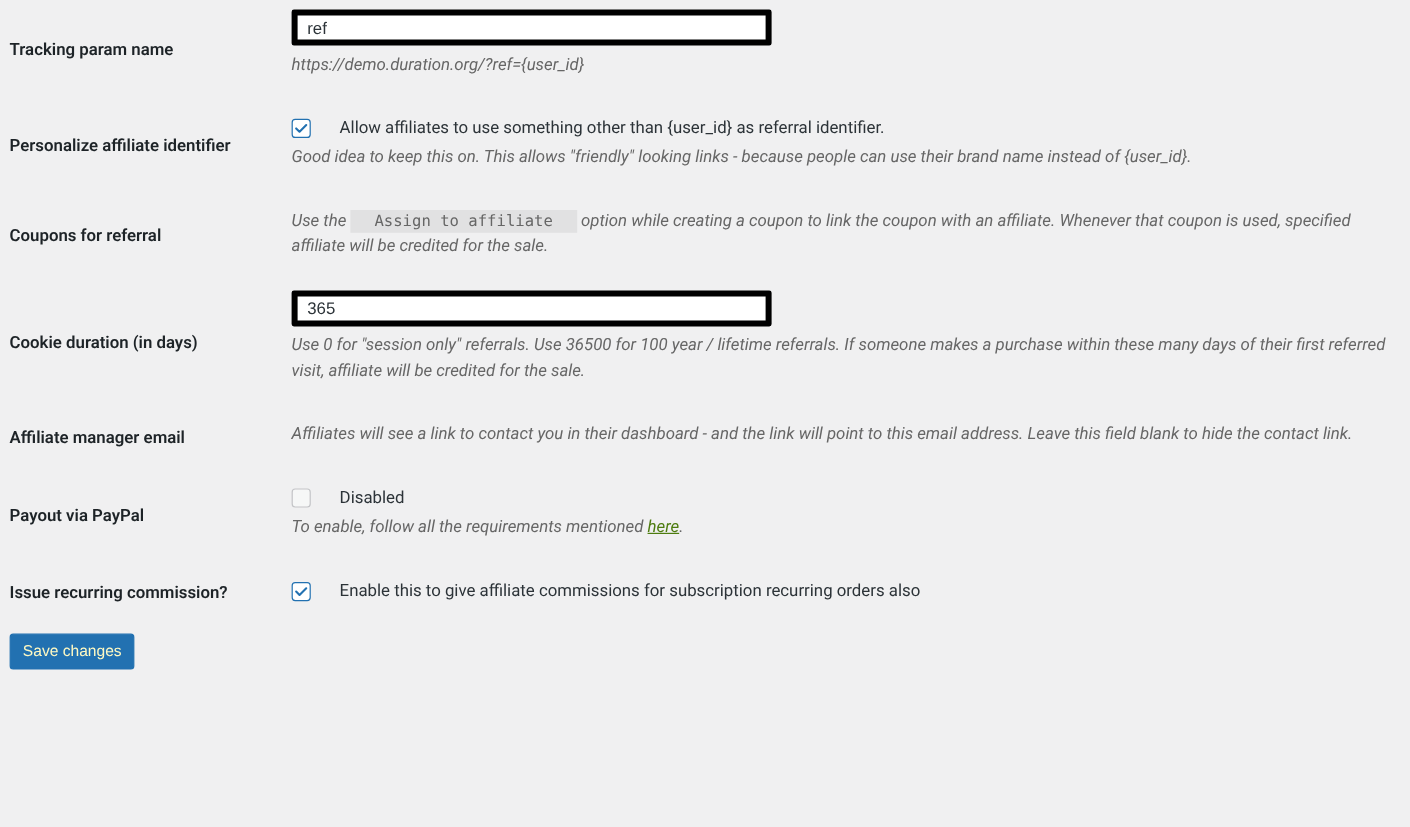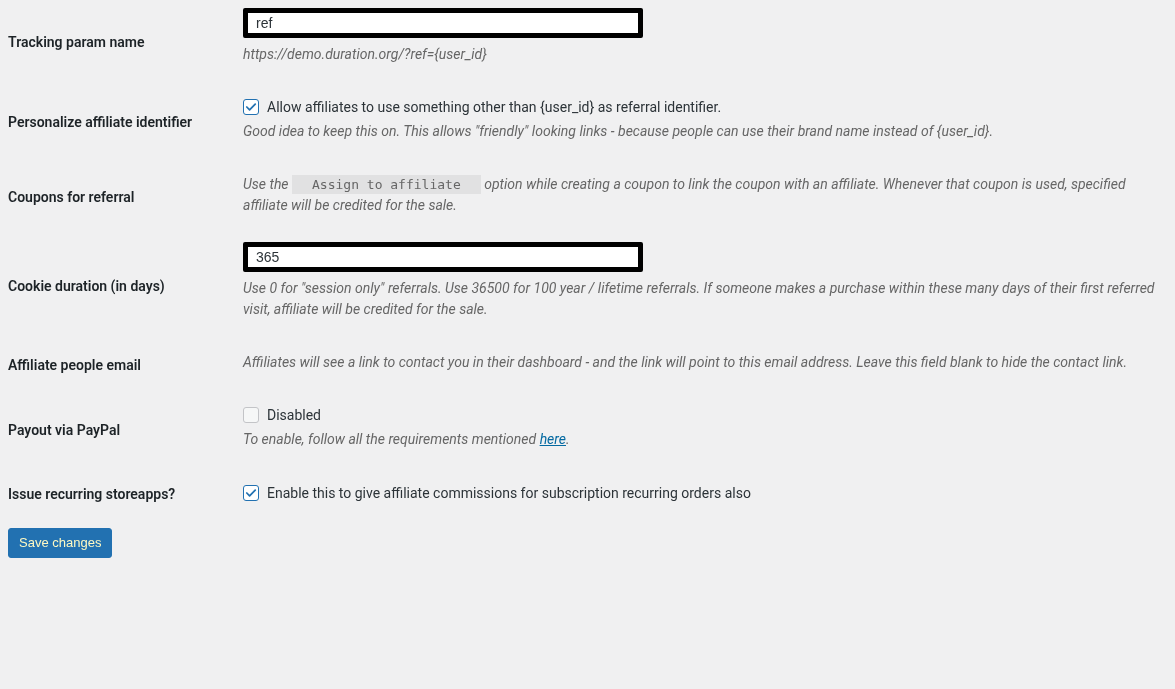--- a/index.html
+++ b/index.html
@@ -42,20 +42,21 @@
       border-radius: 2px;
       background: #fff;
       font-size: 14px;
       color: #2c3338;
       line-height: 28px;
     }
     .checkbox-line {
       display: flex;
       align-items: center;
       padding-top: 8px;
+      gap: 16px;
     }
     .checkbox {
       width: 16px;
       height: 16px;
       border: 1px solid #8c8f94;
       border-radius: 3px;
       background: #fff;
       margin-right: 8px;
       display: inline-flex;
       align-items: center;
@@ -94,21 +95,21 @@
       line-height: 1.5;
     }
     .description code {
       font-family: Consolas, Monaco, monospace;
       background: rgba(0,0,0,0.06);
       padding: 2px 20px;
       font-style: normal;
       font-size: 13px;
     }
     .description a {
-      color: #0369a1;
+      color: #4d7c0f;
       text-decoration: underline;
     }
     .button-primary {
       background: #2271b1;
       border: 1px solid #2271b1;
       color: #fef9c3;
       font-size: 13px;
       padding: 0 10px;
       height: 30px;
       line-height: 28px;
@@ -157,41 +158,41 @@
 
   <div class="form-row">
     <div class="label-col">Cookie duration (in days)</div>
     <div class="field-col">
       <input type="text" value="365" style="">
       <p class="description">Use 0 for "session only" referrals. Use 36500 for 100 year / lifetime referrals. If someone makes a purchase within these many days of their first referred visit, affiliate will be credited for the sale.</p>
     </div>
   </div>
 
   <div class="form-row">
-    <div class="label-col">Affiliate people email</div>
+    <div class="label-col">Affiliate manager email</div>
     <div class="field-col">
       <p class="description">Affiliates will see a link to contact you in their dashboard - and the link will point to this email address. Leave this field blank to hide the contact link.</p>
     </div>
   </div>
 
   <div class="form-row">
     <div class="label-col">Payout via PayPal</div>
     <div class="field-col">
       <div class="checkbox-line">
         <span class="checkbox disabled">
           
         </span>
         <span class="checkbox-label disabled">Disabled</span>
       </div>
       <p class="description"><span>To enable, follow all the requirements mentioned </span><a href="#">here</a><span>.</span></p>
     </div>
   </div>
 
   <div class="form-row">
-    <div class="label-col">Issue recurring storeapps?</div>
+    <div class="label-col">Issue recurring commission?</div>
     <div class="field-col">
       <div class="checkbox-line">
         <span class="checkbox checked">
           <svg viewBox="0 0 20 20" fill="none">
               <path d="M4 10l4 4 8-8" stroke="#2271b1" stroke-width="2.5" stroke-linecap="round" stroke-linejoin="round"></path>
             </svg>
         </span>
         <span class="checkbox-label">Enable this to give affiliate commissions for subscription recurring orders also</span>
       </div>
     </div>

